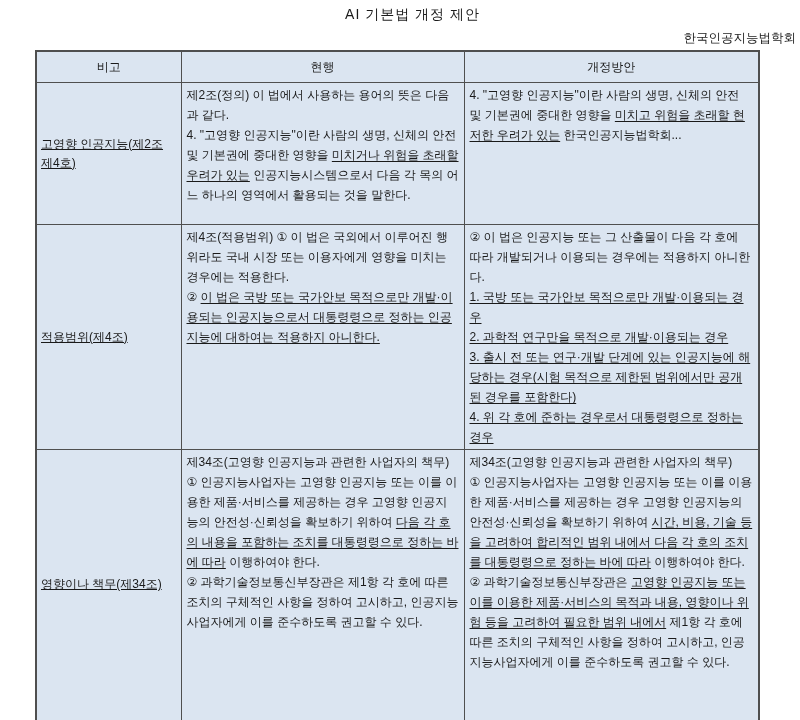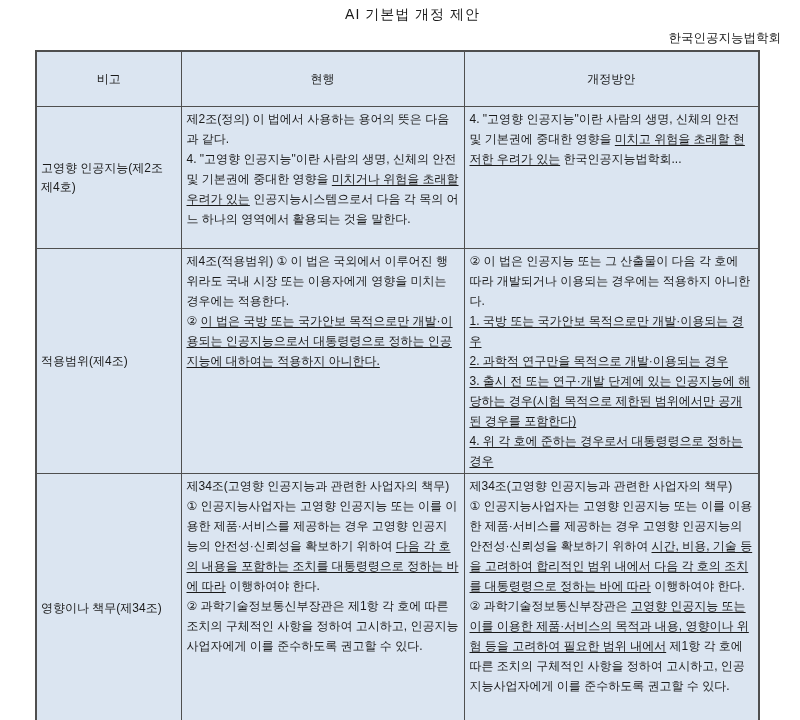--- a/index.html
+++ b/index.html
@@ -16,21 +16,21 @@
     text-align: center;
     font-size: 14px;
     letter-spacing: 1px;
     padding-top: 6px;
     font-weight: 500;
     margin-left: 25px;
   }
   .org-line {
     text-align: right;
     font-size: 12.5px;
-    margin: 6px 19px 3px 0;
+    margin: 6px 4px 3px 0;
   }
   table.proposal {
     border-collapse: collapse;
     table-layout: fixed;
     margin-left: 35px;
     width: 723px;
     background: #dbe5f1;
     border: 2px solid #4f4f4f;
   }
   th, td {
@@ -38,26 +38,27 @@
     font-size: 12px;
     padding: 2px 5px;
     vertical-align: top;
     word-break: break-all;
   }
   th {
     font-weight: 400;
     text-align: center;
     height: 22px;
     line-height: 22px;
-    padding: 16px;
+    padding: 4px;
   }
   td.label-cell {
     vertical-align: middle;
     line-height: 19px;
     padding-left: 4px;
+    text-decoration: underline;
   }
   td.body-cell {
     line-height: 20px;
   }
   .para { margin: 0; }
   .u {
     text-decoration: underline;
     text-underline-offset: 2px;
   }
   col.c1 { width: 145px; }

